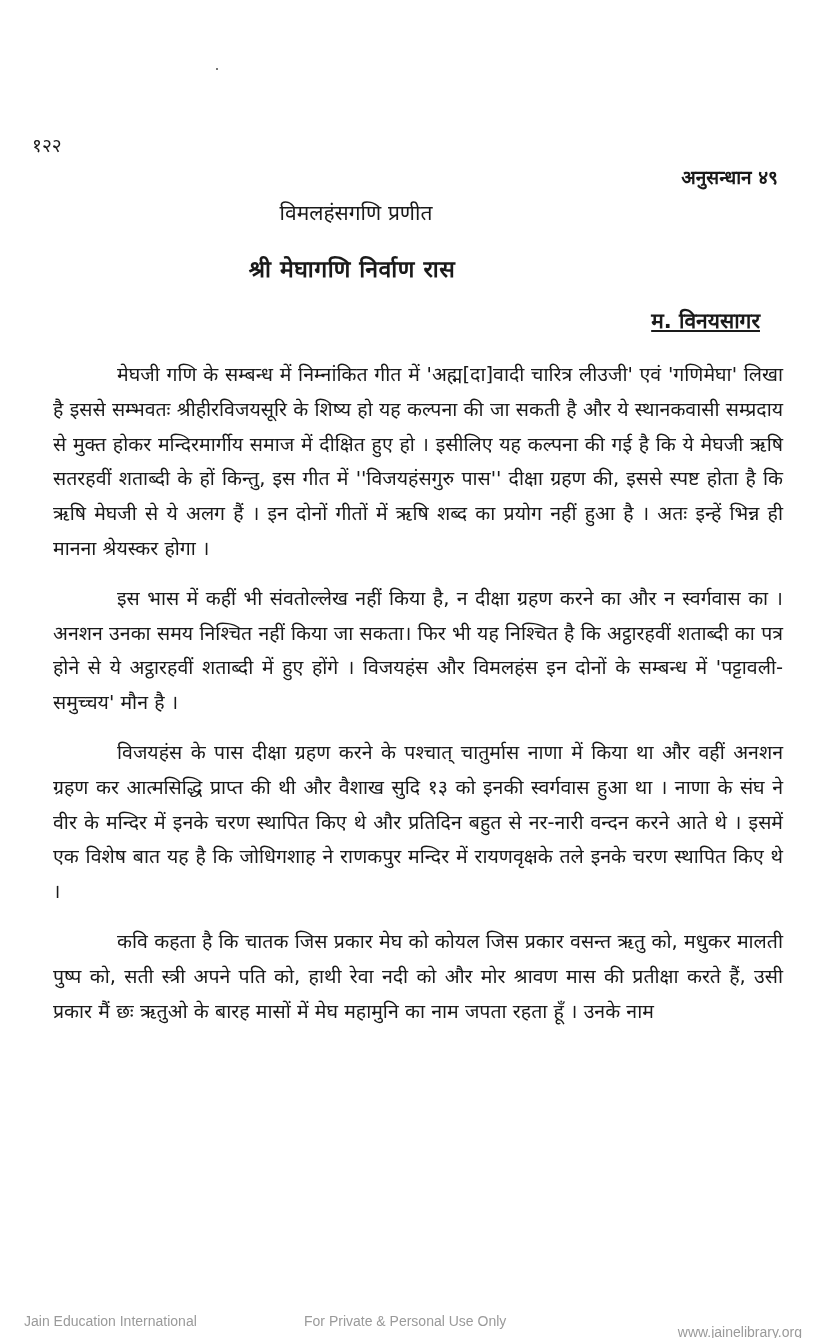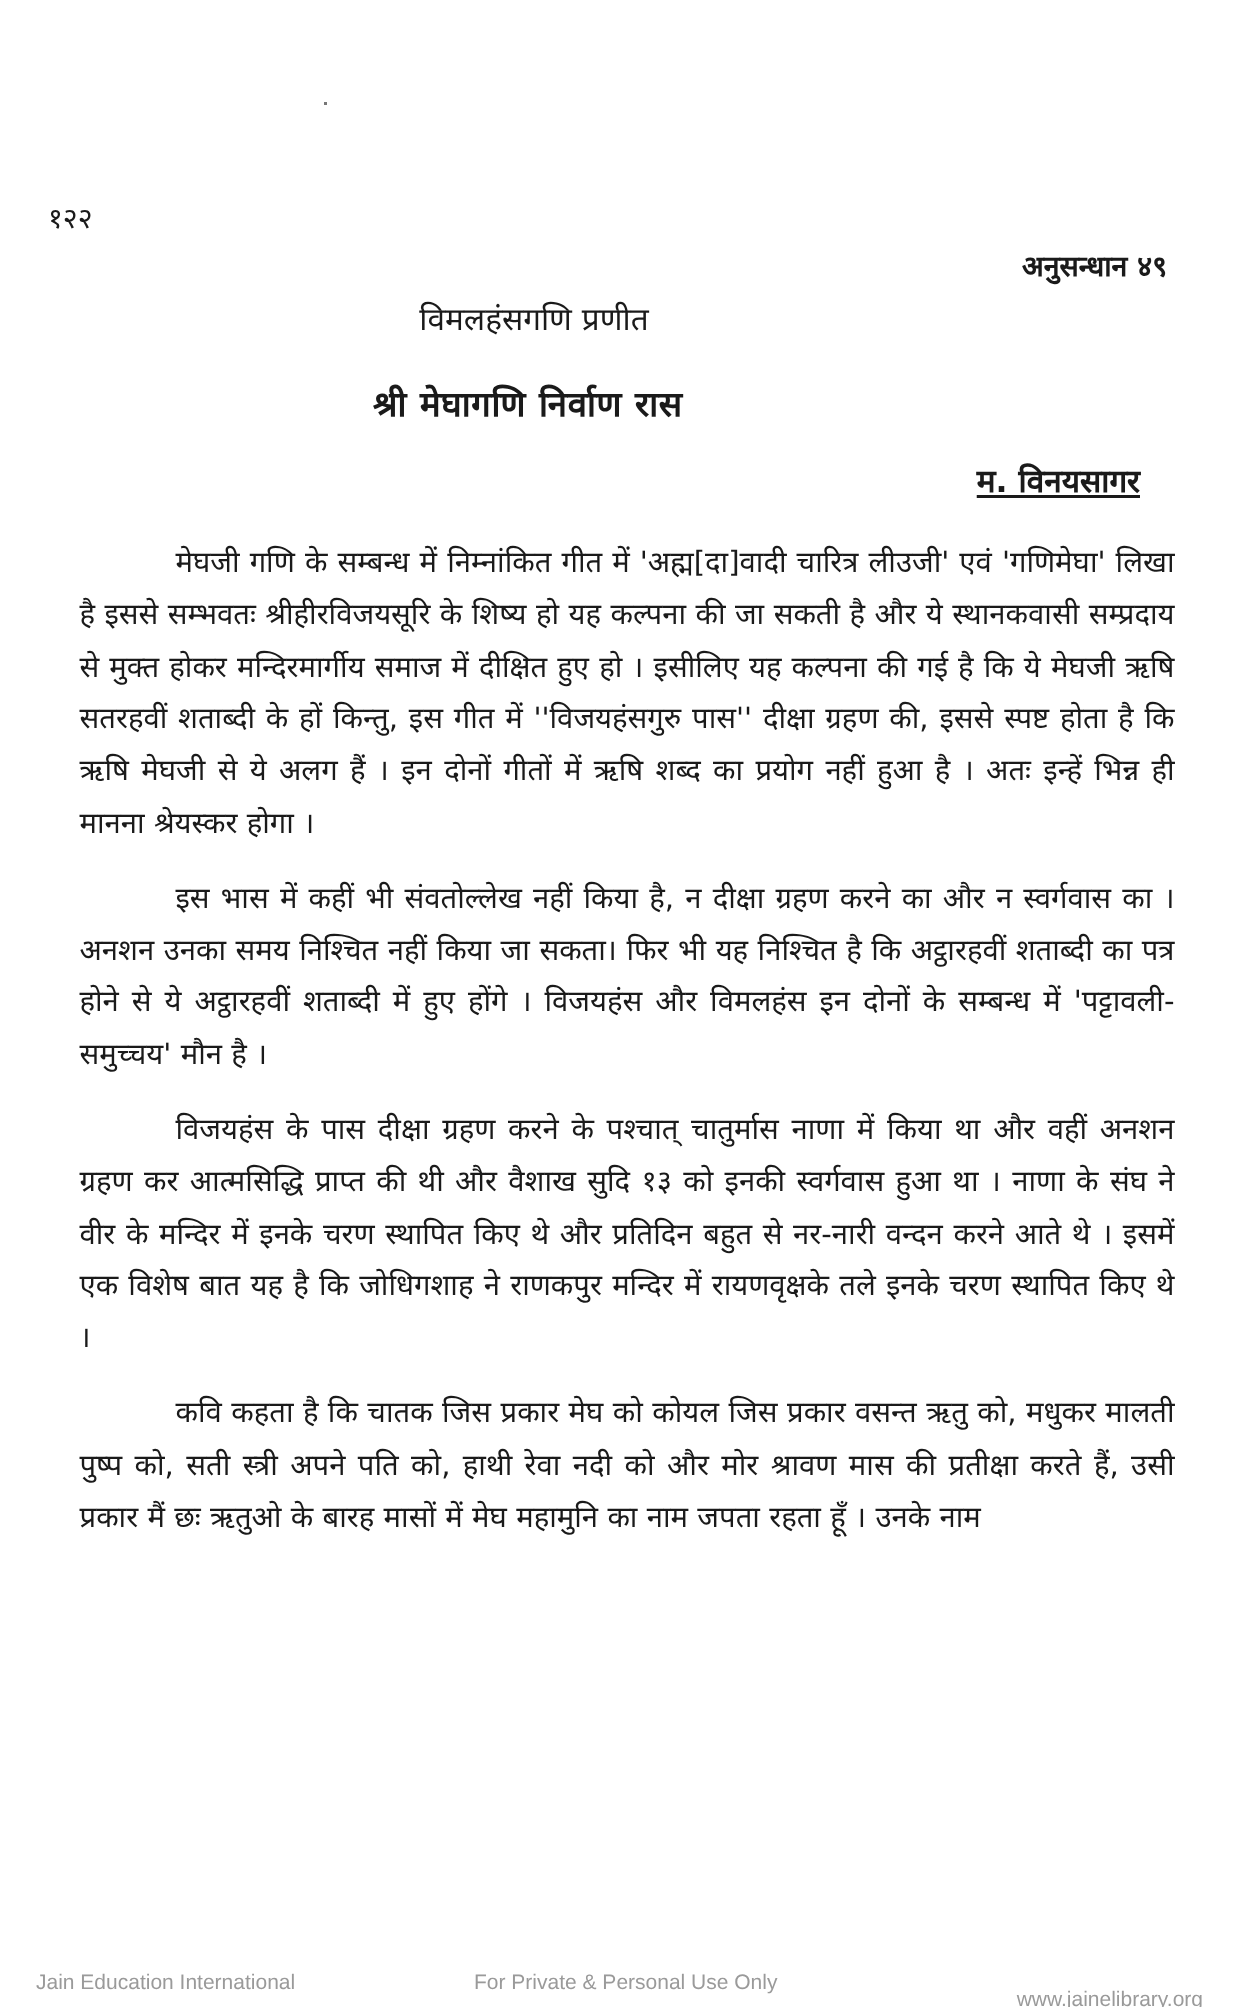--- a/index.html
+++ b/index.html
@@ -18,21 +18,21 @@
       position: absolute; left: 53px; width: 730px; top: 358px;
       font-size: 19.5px; line-height: 34.8px; text-align: justify;
     }
     .body-text p { margin: 0 0 15px 0; text-indent: 64px; }
     .footer {
       position: absolute; top: 1297px; left: 0; width: 828px; height: 20px;
       font-family: "Liberation Sans", sans-serif; font-size: 14px; color: #9a9a9a;
     }
     .footer span { position: absolute; top: 16px; }
     .f-left { left: 24px; }
-    .f-center { left: 304px; margin-left: 12px; }
+    .f-center { left: 304px; }
     .f-right { right: 26px; margin-top: 11px; }
   </style>
 </head>
 <body>
 
 <div class="speck"></div>
 
 <div class="page-number">१२२</div>
 <div class="running-head">अनुसन्धान ४९</div>
 

